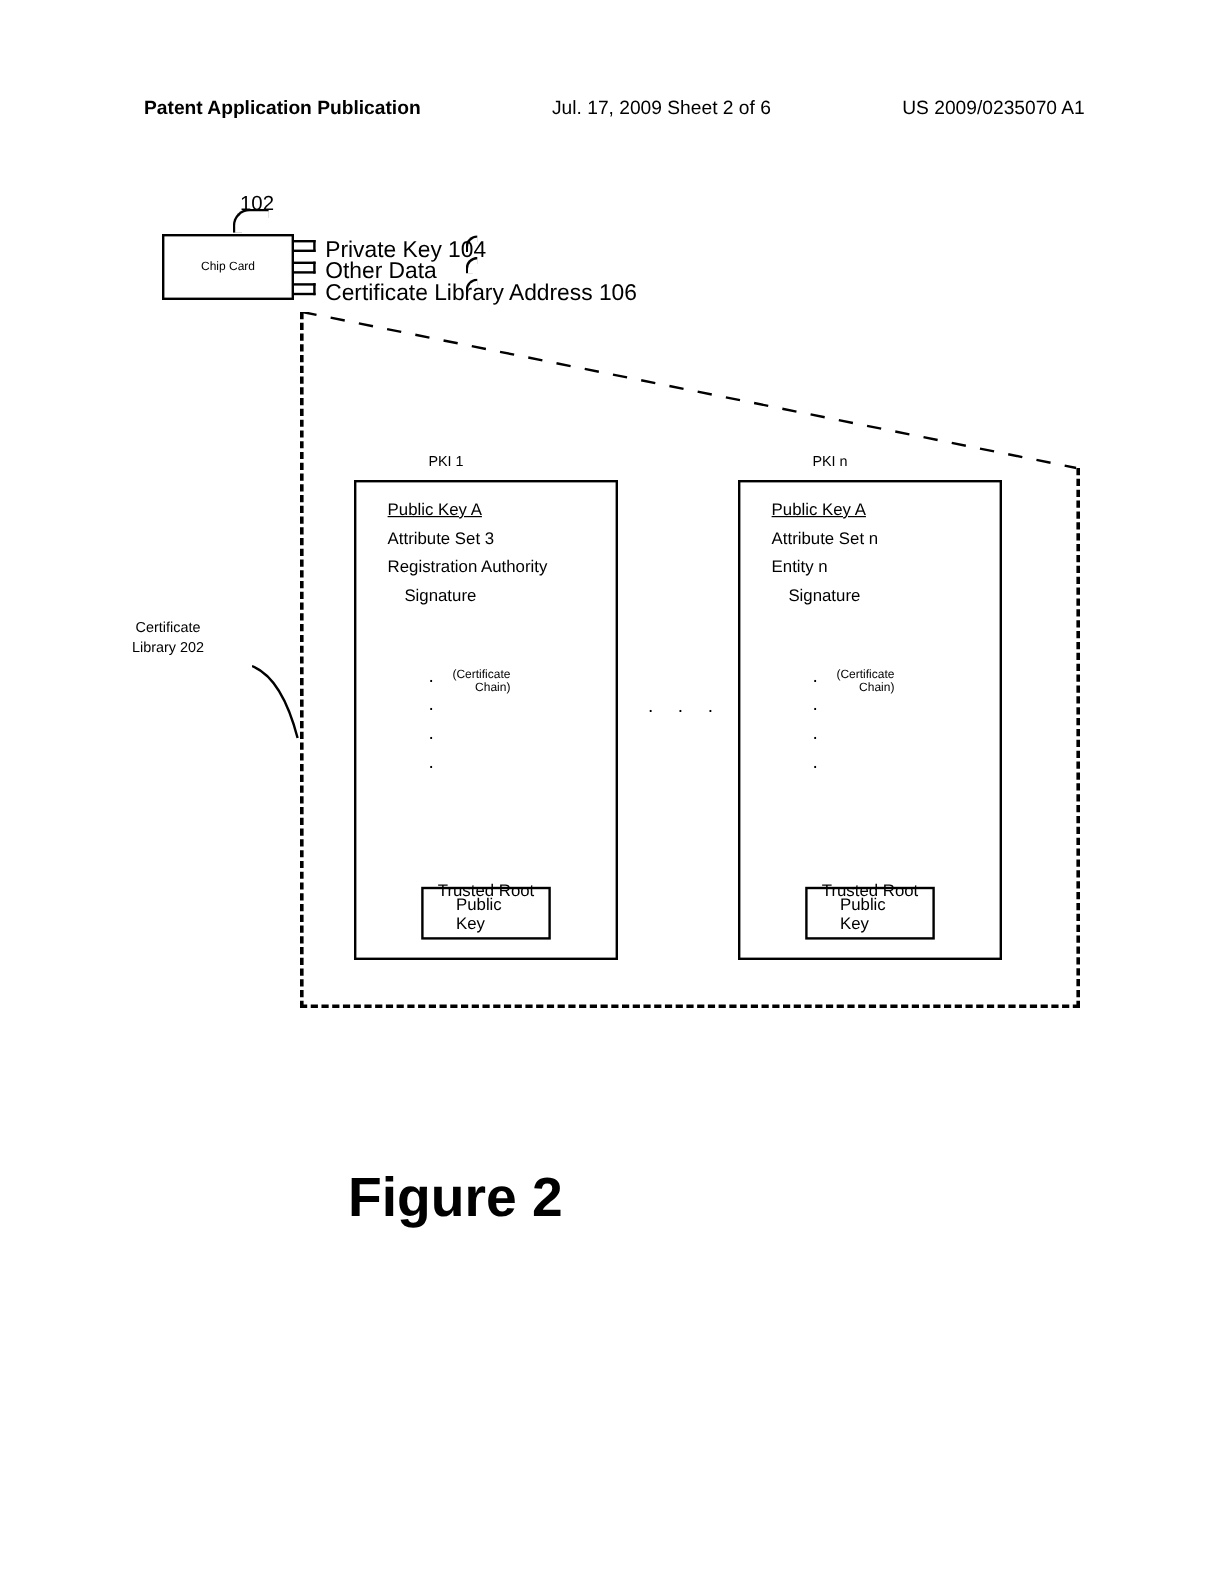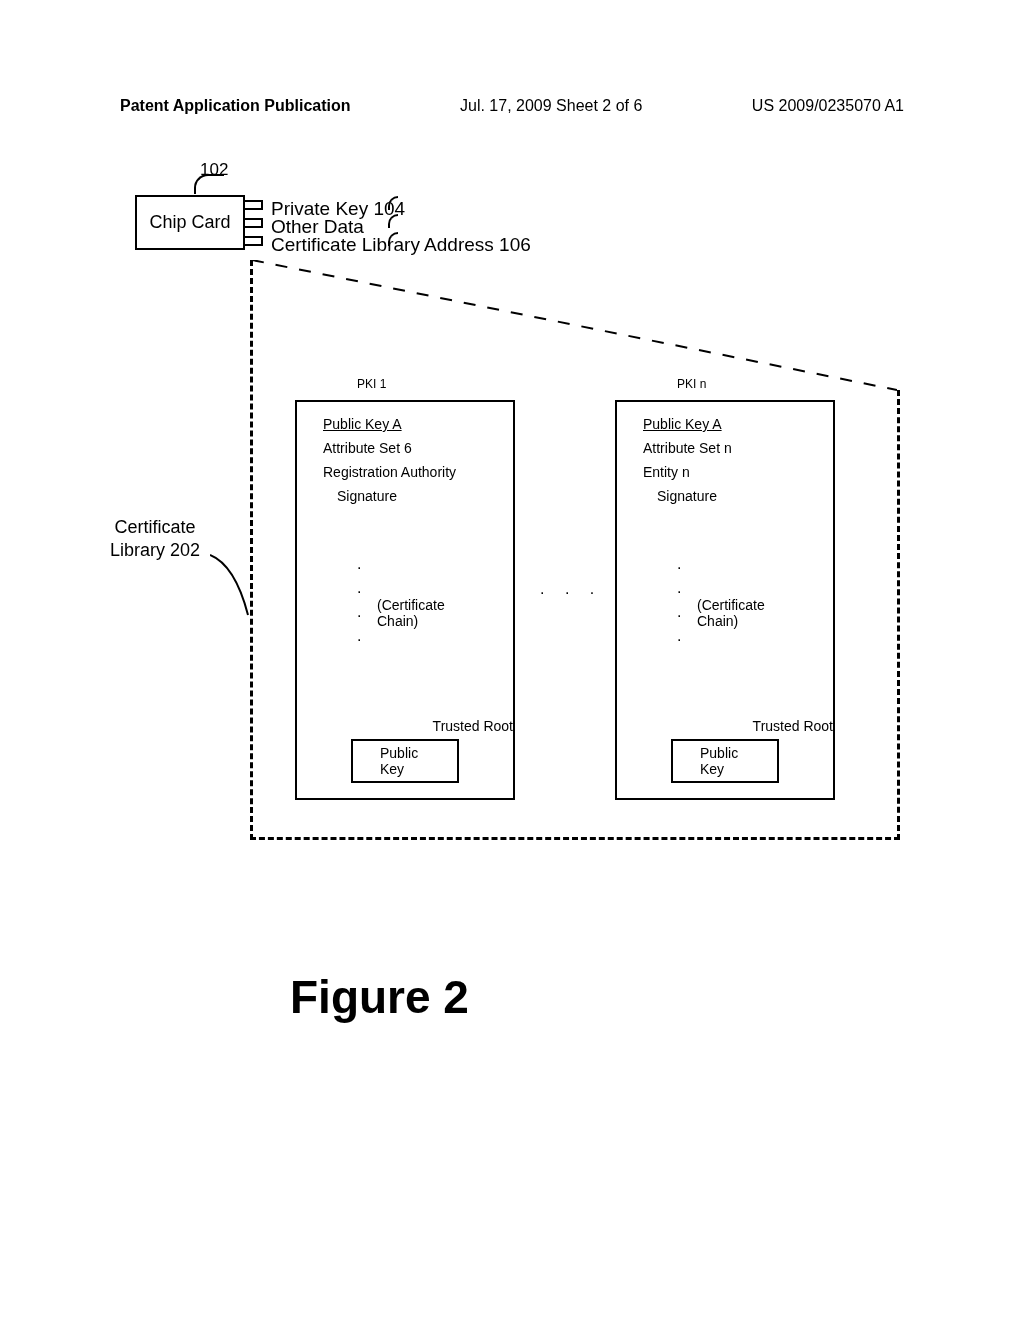--- a/index.html
+++ b/index.html
@@ -16,21 +16,20 @@
     }
     .header {
       position: absolute;
       top: 82px;
       left: 0;
       width: 100%;
       padding: 0 120px;
       display: flex;
       justify-content: space-between;
       font-size: 16px;
-      margin-top: 15px;
     }
     .header-left {
       font-weight: bold;
     }
     .diagram {
       position: absolute;
       top: 160px;
       left: 120px;
       width: 784px;
       height: 900px;
@@ -38,21 +37,21 @@
     .chip-card {
       position: absolute;
       top: 35px;
       left: 15px;
       width: 110px;
       height: 55px;
       border: 2px solid black;
       display: flex;
       align-items: center;
       justify-content: center;
-      font-size: 18px;
+      font-size: 10px;
     }
     .chip-card-stubs {
       position: absolute;
       top: 40px;
       left: 125px;
     }
     .stub {
       position: absolute;
       border: 2px solid black;
       border-left: none;
@@ -108,21 +107,21 @@
       border-left: 2px solid black;
       border-top: 2px solid black;
       border-radius: 10px 0 0 0;
       border-bottom: none;
       border-right: none;
     }
     .library-label {
       position: absolute;
       top: 356px;
       left: -10px;
-      font-size: 18px;
+      font-size: 12px;
       text-align: center;
       line-height: 1.3;
     }
     .library-arc {
       position: absolute;
       top: 390px;
       left: 90px;
       width: 40px;
       height: 70px;
     }
@@ -189,36 +188,35 @@
     .pki-content .underline {
       text-decoration: underline;
     }
     .pki-content div {
       margin-bottom: 8px;
     }
     .cert-chain {
       position: absolute;
       top: 155px;
       left: 80px;
-      font-size: 14px;
-      text-align: left;
-      margin-top: 40px;
+      font-size: 10px;
+      text-align: right;
     }
     .dots-vert {
       position: absolute;
       top: 150px;
       left: 60px;
       font-size: 16px;
       line-height: 1.5;
     }
     .trusted {
       position: absolute;
-      bottom: 64px;
+      bottom: 48px;
       width: 100%;
-      text-align: right;
+      text-align: center;
       font-size: 14px;
     }
     .pubkey-box {
       position: absolute;
       bottom: 15px;
       left: 50%;
       transform: translateX(-50%);
       border: 2px solid black;
       padding: 4px 27px;
       font-size: 14px;
@@ -284,21 +282,21 @@
 Library 202</span>
   </div>
   <svg class="library-arc" viewBox="0 0 40 70">
     <path d="M 0 5 Q 25 15 38 65" stroke="black" stroke-width="2" fill="none"></path>
   </svg>
 
   <div class="pki-box pki1">
     <div class="pki-title">PKI 1</div>
     <div class="pki-content">
       <div class="underline">Public Key A</div>
-      <div>Attribute Set 6</div>
+      <div>Attribute Set 3</div>
       <div>Registration Authority</div>
       <div style="padding-left:14px;">Signature</div>
     </div>
     <div class="dots-vert">.<br>.<br>.<br>.</div>
     <div class="cert-chain" style="white-space:pre-line;">(Certificate
 Chain)</div>
     <div class="trusted">Trusted Root</div>
     <div class="pubkey-box">Public Key</div>
   </div>
 

